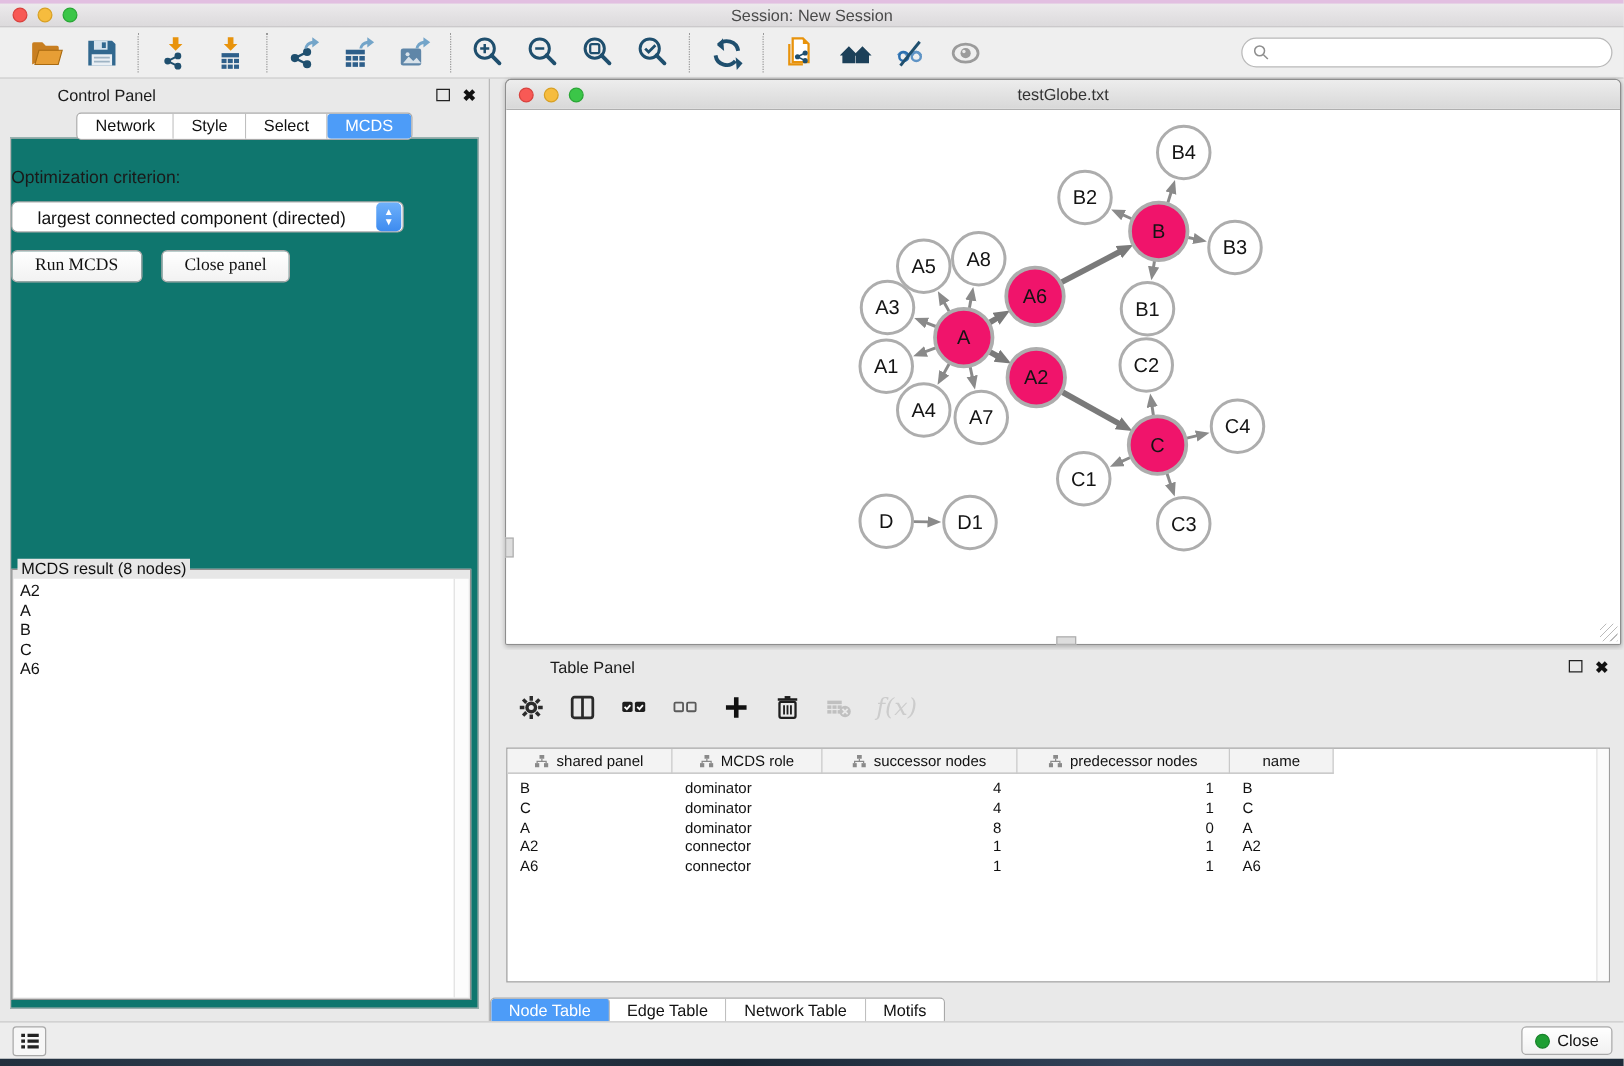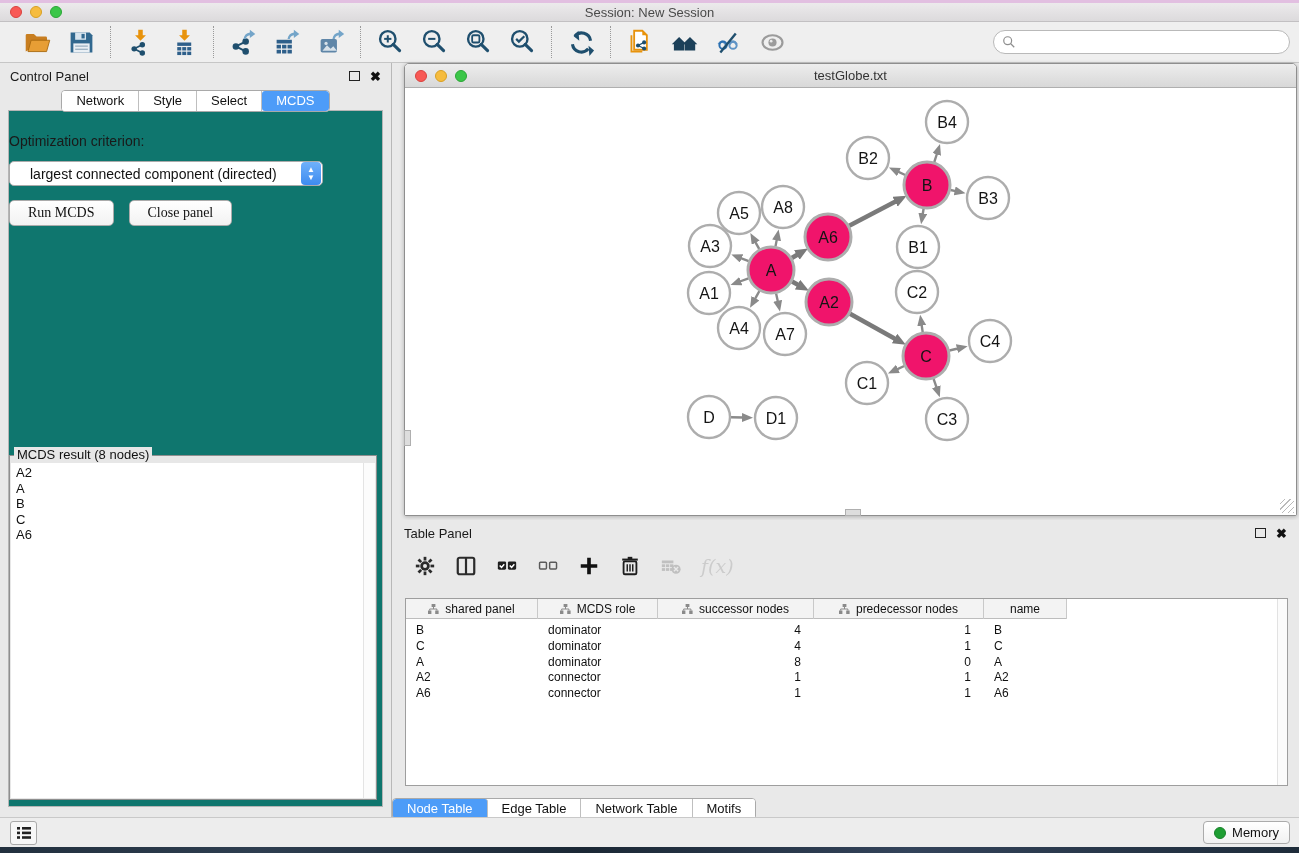--- a/index.html
+++ b/index.html
@@ -30,21 +30,21 @@
   .searchbox svg { width:14px; height:14px; }
   .searchbox input { border:none; outline:none; flex:1; font-size:13px; background:transparent; padding:0 8px 0 4px; }
 
   
   .main { position:absolute; left:0; top:63px; width:1299px; height:754px; display:flex; }
 
   
   .control-panel { width:392px; height:754px; background:#E9E9E9; border-right:1px solid #B8B8B8;
     display:flex; flex-direction:column; position:relative; }
   .panel-header { height:26px; display:flex; align-items:center; padding:0 10px; }
-  .panel-title { font-size:13px; color:#1A1A1A; }
+  .panel-title { font-size:13px; color:#1A1A1A;margin-left:36px; }
   .panel-header .ph-spacer { flex:1; }
   .float-icon { width:11px; height:10px; border:1.6px solid #222; margin-right:10px; cursor:default; }
   .close-icon { font-size:13px; font-weight:bold; color:#111; cursor:default; line-height:1; }
 
   .cp-tabs { display:flex; justify-content:center; margin-top:1px; position:relative; z-index:2; }
   .seg-group { display:flex; border:1px solid #A9A9A9; border-radius:4px; overflow:hidden; background:#fff; }
   .seg-tab { font-size:13px; color:#111; background:#fff; padding:2px 14px; height:20px; line-height:16px;
     border-right:1px solid #BFBFBF; cursor:default; }
   .seg-tab:last-child { border-right:none; }
   .seg-tab.selected { background:#4D9CF8; color:#fff; border-radius:3px; }
@@ -695,17 +695,17 @@
         <rect x="6" y="1" width="9" height="2.6" fill="#222"></rect>
       <rect x="1" y="5.6" width="3" height="2.6" fill="#222"></rect>
         <rect x="6" y="5.6" width="9" height="2.6" fill="#222"></rect>
       <rect x="1" y="10.2" width="3" height="2.6" fill="#222"></rect>
         <rect x="6" y="10.2" width="9" height="2.6" fill="#222"></rect>
     </svg>
   </div>
   <div class="sb-spacer"></div>
   <div class="memory-btn">
     <span class="mem-dot"></span>
-    <span>Memory</span>
+    <span>Close</span>
   </div>
 </div>
 
 <div class="desktop-bottom"></div>
 
 </body></html>

